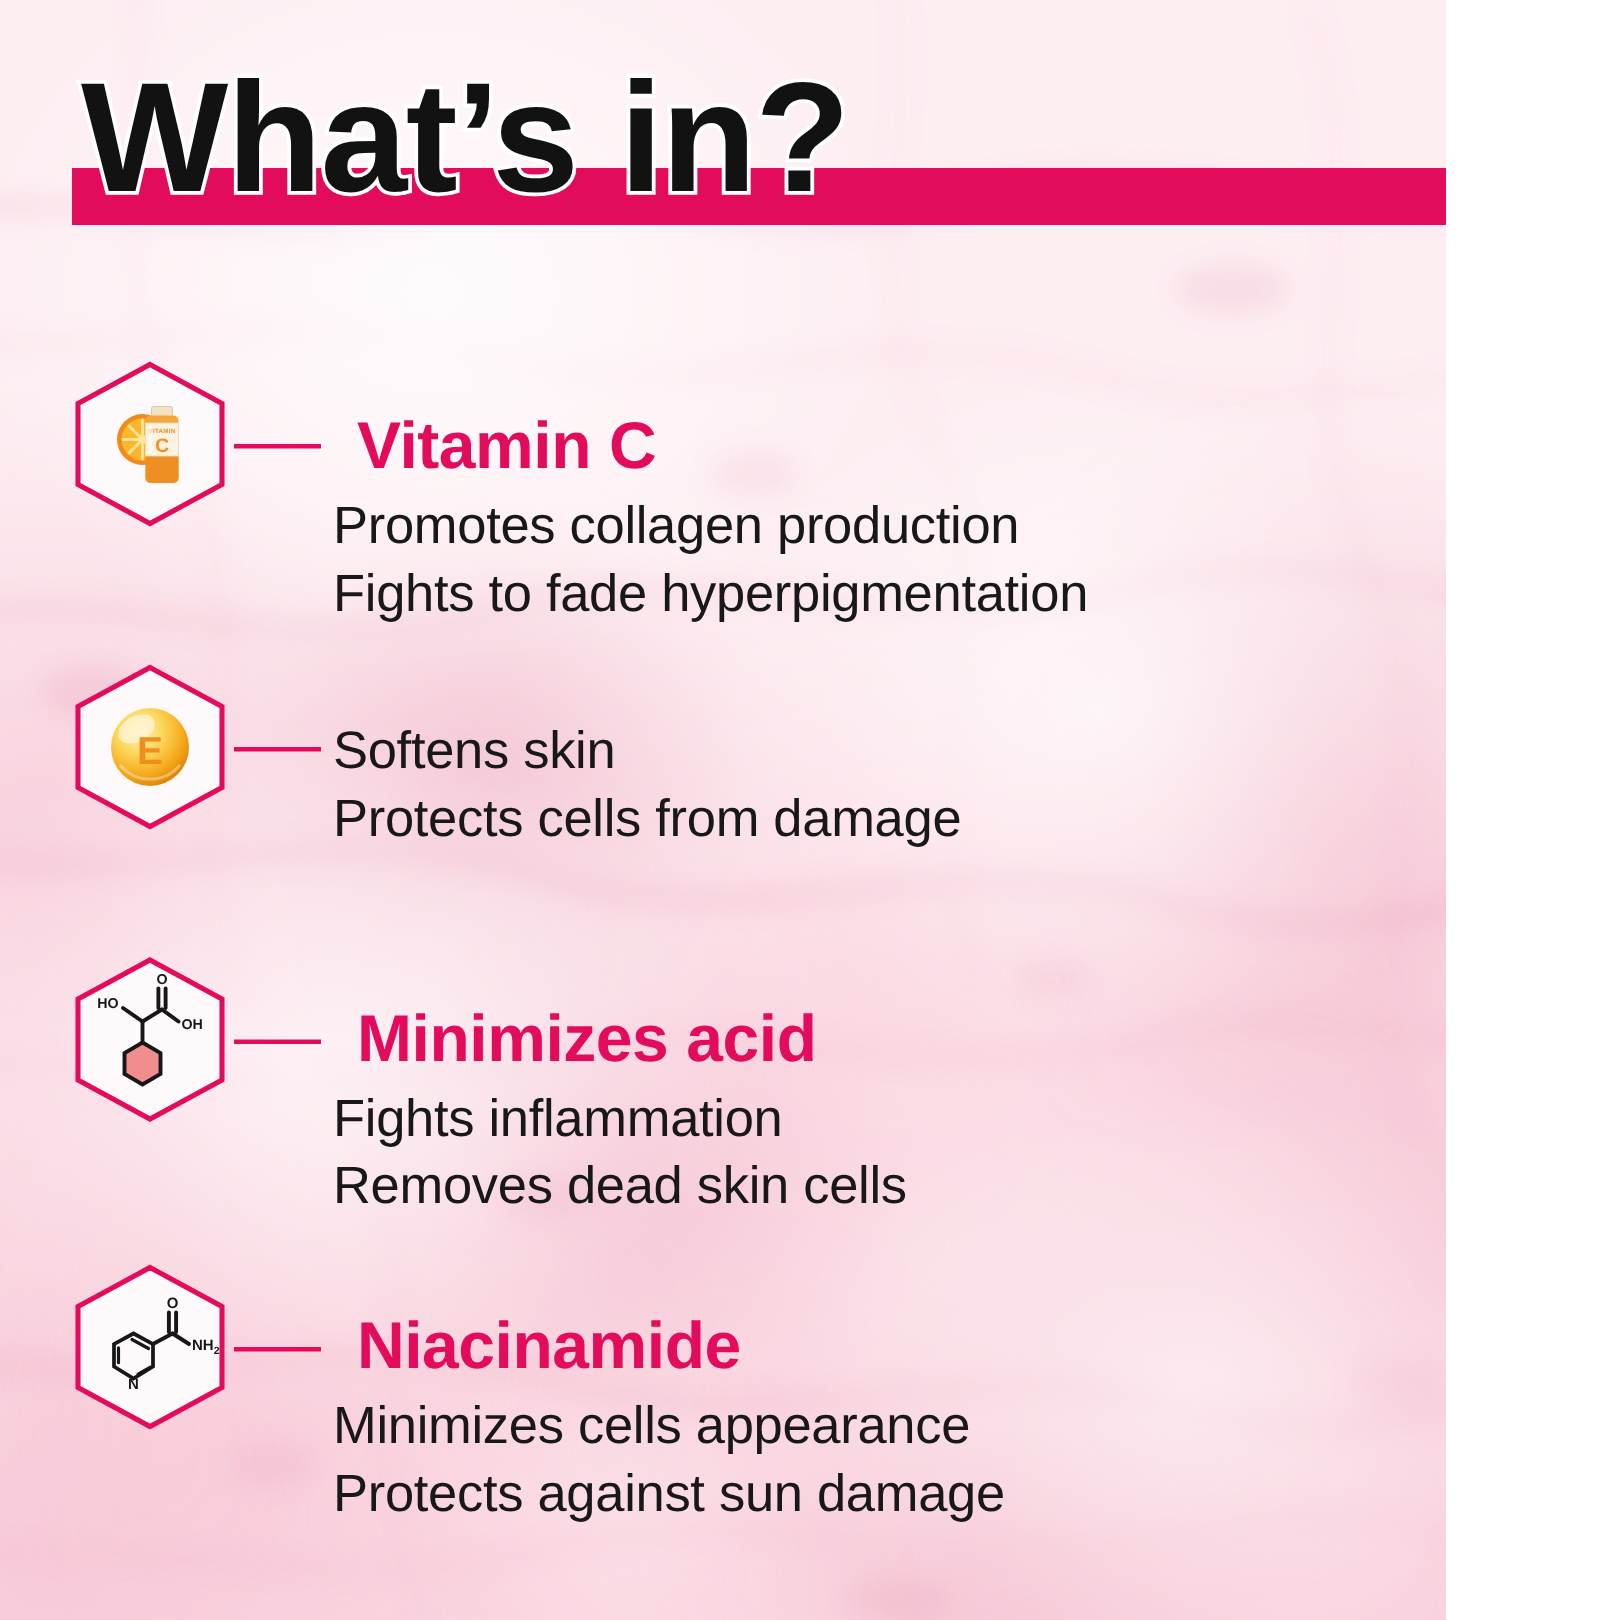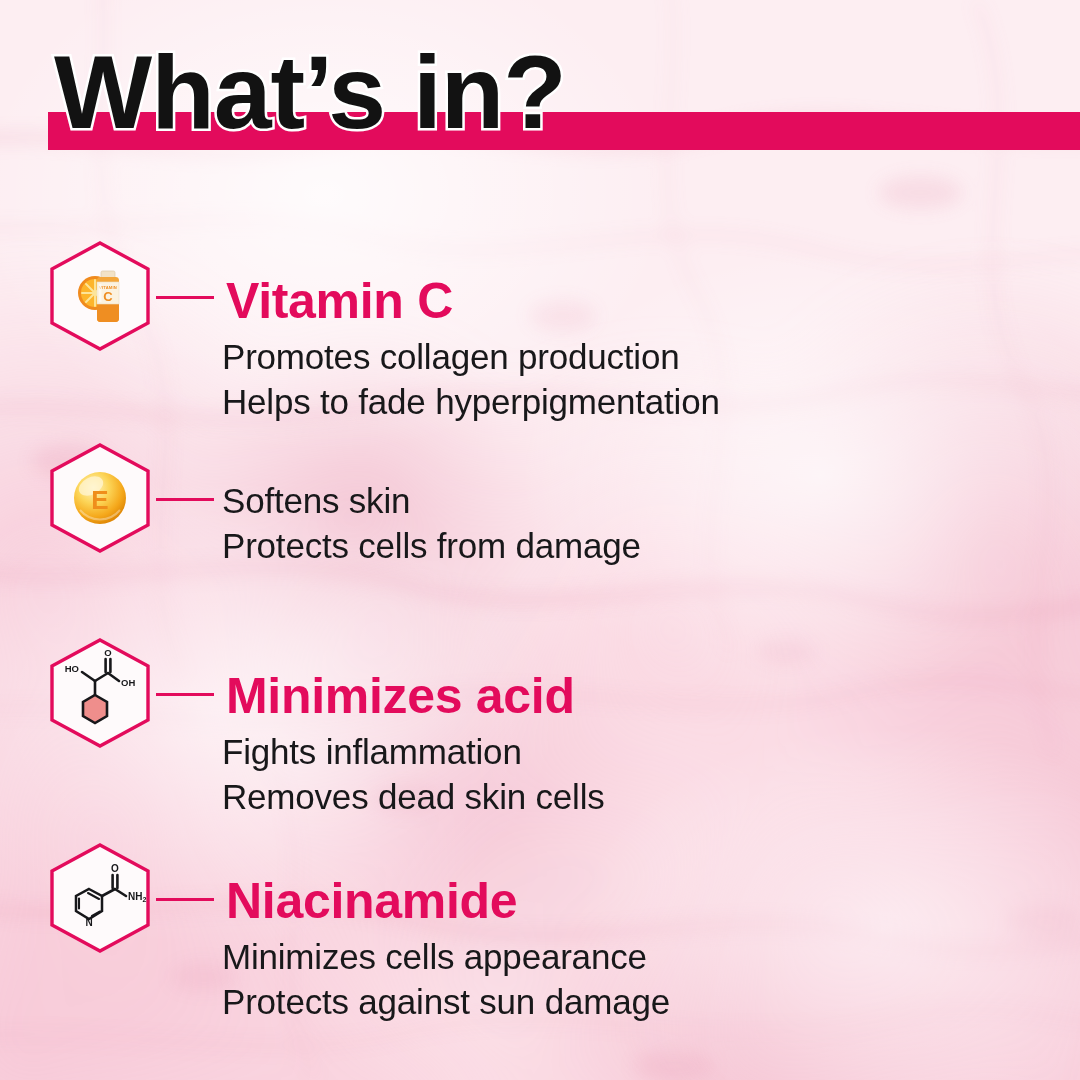--- a/index.html
+++ b/index.html
@@ -9,21 +9,21 @@
   }
   body {
     width: 1080px;
     height: 1080px;
     overflow: hidden;
     font-family: "Liberation Sans", sans-serif;
   }
 
   #canvas {
     position: relative;
-    width: 1080px;
+    width: 964px;
     height: 1080px;
     background: #fdf1f4;
     overflow: hidden;
     text-decoration: underline;
   }
 
   
   .bg-base {
     position: absolute;
     inset: 0;
@@ -129,26 +129,26 @@
     width: 58px;
     background: #e30b5c;
   }
 
   .text-col {
     position: absolute;
     left: 222px;
     width: 780px;
   }
   .ing-name {
-    font-size: 50px;
+    font-size: 44px;
     font-weight: 800;
     color: #e30b5c;
     letter-spacing: -0.3px;
     line-height: 1.0;
-    margin: 0 0 8px 4px;
+    margin: 0 0 8px 16px;
     white-space: nowrap;
   }
   .ing-benefit {
     font-size: 35px;
     font-weight: 400;
     color: #18181a;
     line-height: 1.29;
     letter-spacing: -0.2px;
     white-space: nowrap;
   }
@@ -227,21 +227,21 @@
             <text x="12" y="17.6" text-anchor="middle" fill="#ef8e22" font-family="'Liberation Sans',sans-serif" font-size="4.1" font-weight="700" letter-spacing="0.2">VITAMIN</text>
             <text x="12" y="30.4" text-anchor="middle" fill="#ef8e22" font-family="'Liberation Sans',sans-serif" font-size="13" font-weight="700">C</text>
             <rect x="3" y="13" width="2.4" height="18" fill="#ffffff" opacity="0.55"></rect>
           </g>
         </svg>
       </div>
       <div class="connector" style="top:56px;"></div>
       <div class="text-col" style="top:36px;">
         <div class="ing-name">Vitamin C</div>
         <div class="ing-benefit">Promotes collagen production</div>
-        <div class="ing-benefit">Helps to fade hyperpigmentation</div>
+        <div class="ing-benefit">Fights to fade hyperpigmentation</div>
       </div>
     </div>
 
     <div class="row" style="top:442px;">
       <div class="hex-wrap" style="top:0;">
         <svg width="104" height="112" viewBox="0 0 104 112">
           <defs>
             <radialGradient id="eCap" cx="37%" cy="30%" r="72%">
               <stop offset="0%" stop-color="#fff3c4"></stop>
               <stop offset="42%" stop-color="#fcd558"></stop>

